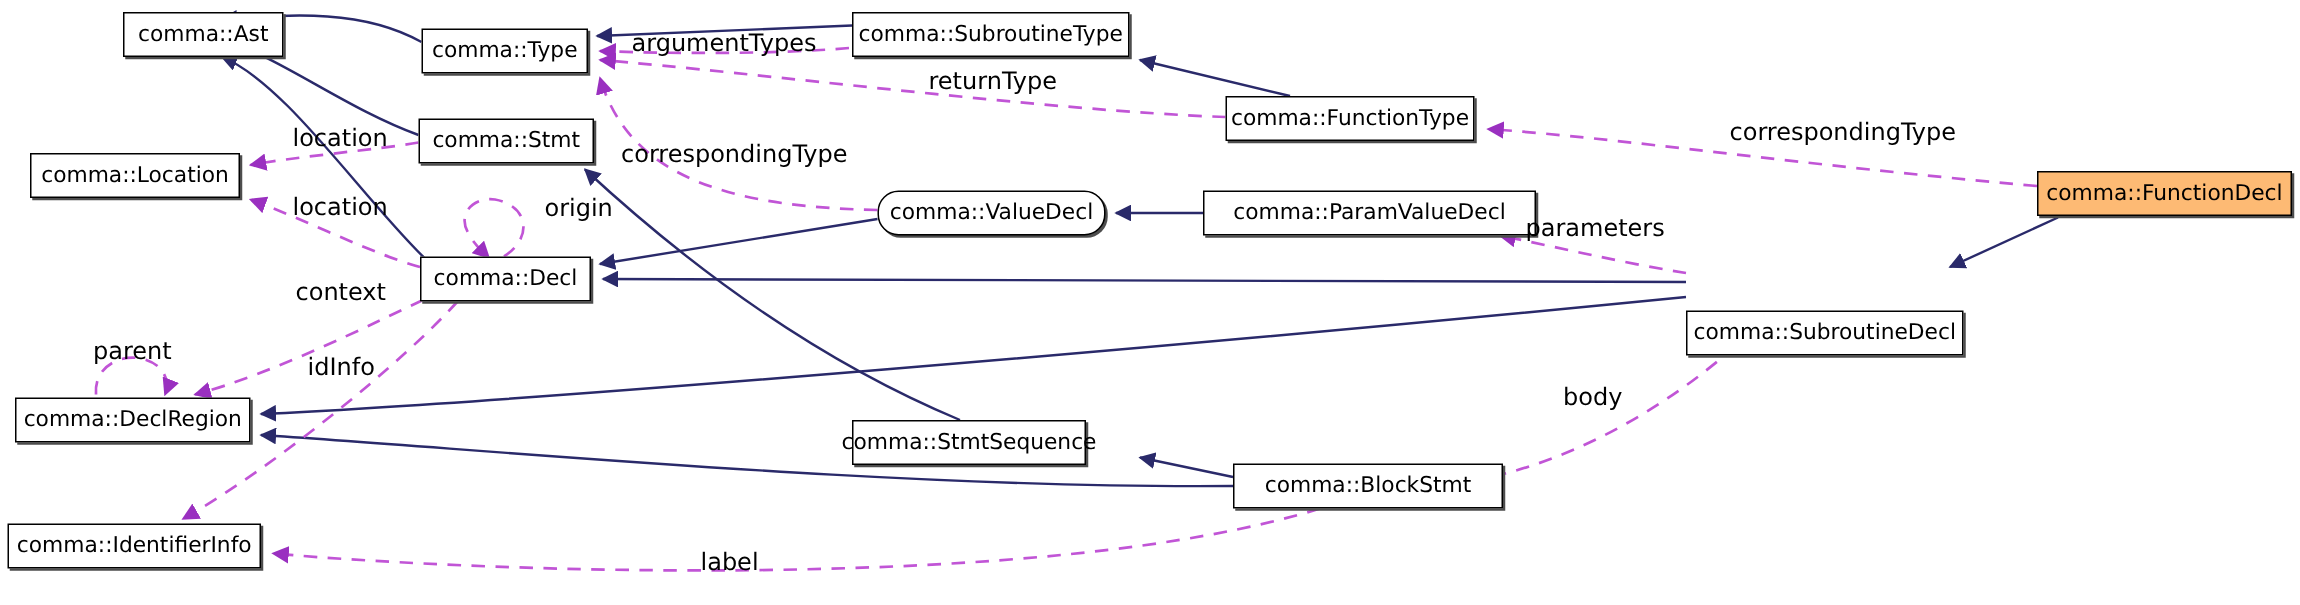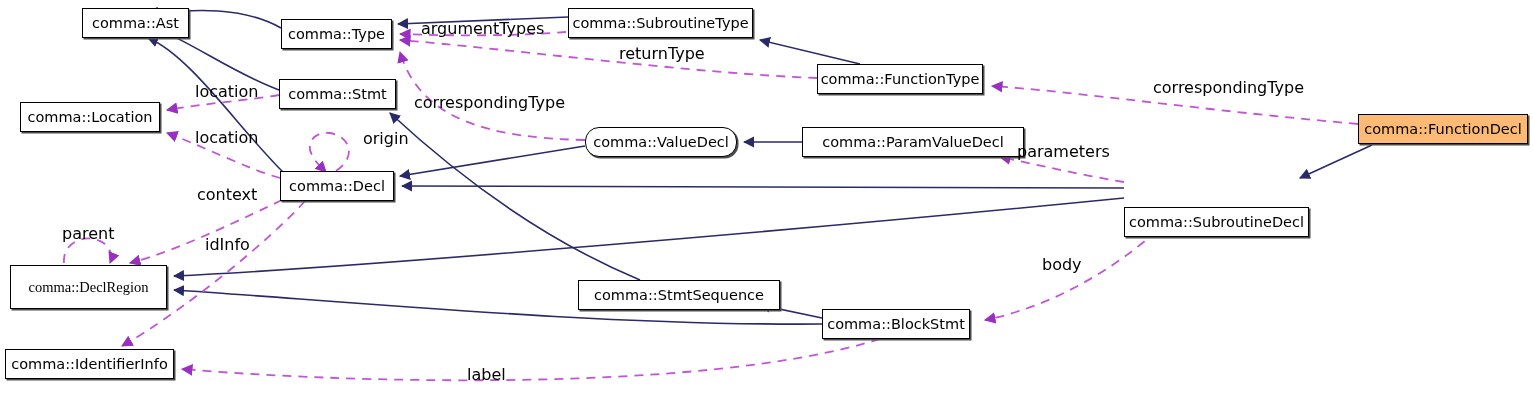--- a/index.html
+++ b/index.html
@@ -161,29 +161,29 @@
   </div>
 
   <div class="node" style="left:280px; top:171px; width:114px; height:30px;">
     <span>comma::Decl</span>
   </div>
 
   <div class="node" style="left:1124px; top:179px; width:185px; height:30px;margin-top:28px;">
     <span>comma::SubroutineDecl</span>
   </div>
 
-  <div class="node" style="left:10px; top:265px; width:157px; height:44px;font-family:Liberation Serif, serif;">
+  <div class="node" style="left:10px; top:265px; width:157px; height:30px;">
     <span>comma::DeclRegion</span>
   </div>
 
-  <div class="node" style="left:568px; top:280px; width:202px; height:30px;margin-left:10px;">
+  <div class="node" style="left:568px; top:280px; width:156px; height:30px;">
     <span>comma::StmtSequence</span>
   </div>
 
-  <div class="node" style="left:822px; top:309px; width:148px; height:30px;">
+  <div class="node" style="left:822px; top:309px; width:180px; height:30px;">
     <span>comma::BlockStmt</span>
   </div>
 
   <div class="node" style="left:5px; top:349px; width:169px; height:30px;">
     <span>comma::IdentifierInfo</span>
   </div>
 
   <div class="edge-label" style="left:421px; top:21px;">argumentTypes</div>
 
   <div class="edge-label" style="left:619px; top:46px;">returnType</div>

